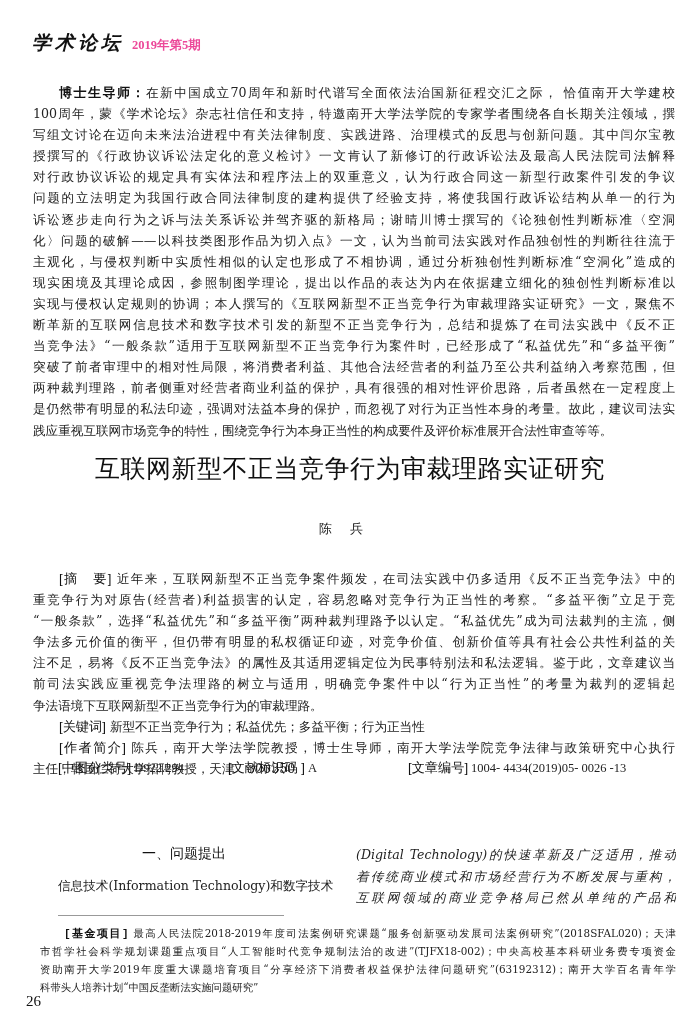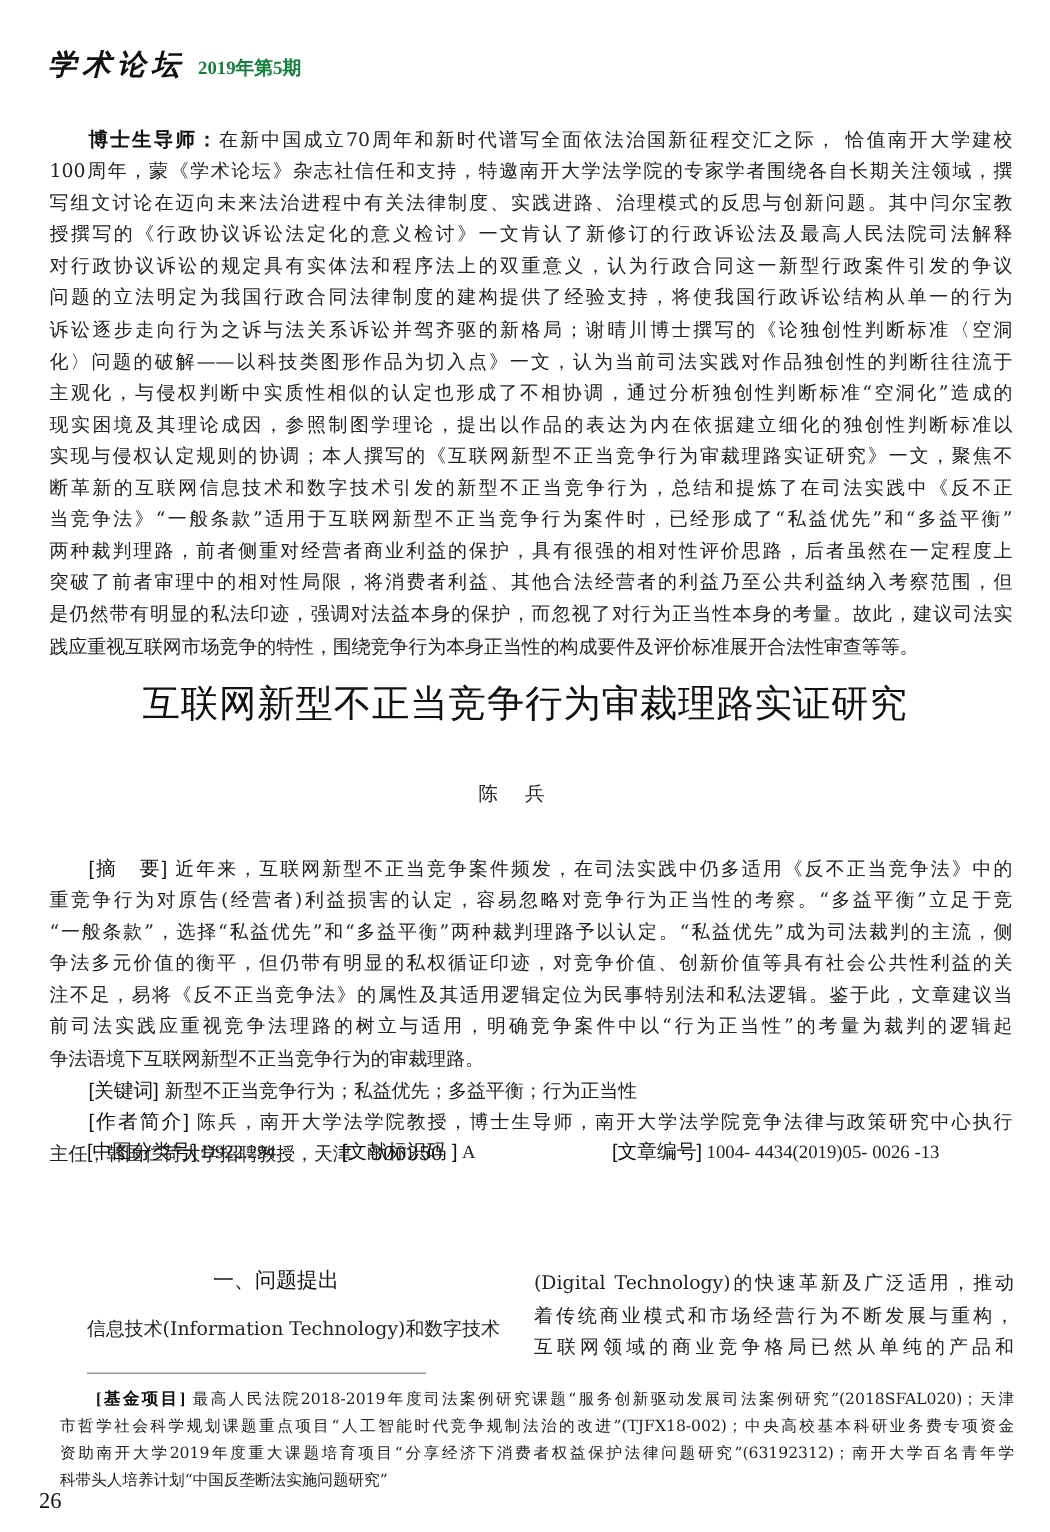--- a/index.html
+++ b/index.html
@@ -3,48 +3,48 @@
 <meta charset="utf-8">
 <style>
   html, body { margin: 0; padding: 0; }
   body {
     width: 700px; height: 1021px; background: #ffffff; position: relative; overflow: hidden;
     font-family: "DejaVu Serif", "Liberation Serif", serif; color: #1a1a1a;
   }
   .abs { position: absolute; }
   .header { left: 32px; top: 30px; height: 26px; display: flex; align-items: baseline; }
   .journal-name { font-family: "DejaVu Serif", serif; font-size: 19px; font-style: italic; font-weight: bold; letter-spacing: 4px; color: #111; }
-  .issue { font-family: "Liberation Serif", serif; font-size: 12.5px; font-weight: bold; margin-left: 8px; color: #15803d; }
+  .issue { font-family: "Liberation Serif", serif; font-size: 12.5px; font-weight: bold; margin-left: 8px; color: #ec4899; }
 
   .para { left: 33px; width: 642px; font-size: 12.6px; line-height: 21.1px; text-align: justify; color: #222; }
   .para .line { display: block; white-space: nowrap; text-align-last: justify; text-align: justify; height: 21.1px; overflow: hidden; }
   .para .line.last { text-align-last: left; }
   .lead { font-family: "Liberation Sans", "DejaVu Sans", sans-serif; font-weight: bold; font-size: 13px; color: #111; }
   .indent { padding-left: 26px; }
 
   .title { left: 0; width: 700px; top: 452px; text-align: center; font-family: "DejaVu Sans", "Liberation Sans", sans-serif; font-size: 25px; letter-spacing: 0.5px; color: #111; }
   .author { left: 0; width: 700px; top: 520px; text-align: center; font-size: 13px; letter-spacing: 18px; color: #222; }
 
   .abstract { top: 568px; }
   .tag { font-family: Liberation Sans, sans-serif; font-size: 13.2px; color: #111; }
 
   .meta-row { left: 58px; top: 759px; width: 620px; display: flex; font-size: 12.5px; color: #222; }
   .meta-row .cell { display: flex; align-items: baseline; }
   .meta-row .val { font-family: "Liberation Serif", serif; margin-left: 3px; }
 
   .section-title { left: 142px; top: 845px; font-family: "DejaVu Sans", "Liberation Sans", sans-serif; font-size: 14px; color: #111; }
   .col-left-text { left: 58px; top: 878px; font-size: 12.6px; color: #222; }
   .col-right { left: 356px; top: 844px; width: 320px; font-size: 12.6px; line-height: 21.5px; color: #222; }
-  .col-right .line { display: block; white-space: nowrap; text-align-last: justify; text-align: justify; height: 21.5px; overflow: hidden; }
+  .col-right .line { display: block; white-space: nowrap; text-align-last: justify; text-align: justify; height: 21.5px; overflow: hidden; font-style: italic; }
 
   .rule { left: 58px; top: 915px; width: 226px; height: 0; border-top: 1px solid #999; }
   .footnote { left: 40px; top: 925px; width: 636px; font-size: 10.4px; line-height: 17.9px; color: #222; }
   .footnote .line { display: block; white-space: nowrap; text-align-last: justify; text-align: justify; height: 17.9px; overflow: hidden; }
   .footnote .line.last { text-align-last: left; }
-  .fn-tag { font-family: Liberation Serif, serif; font-size: 11px; font-weight: bold; color: #111; }
+  .fn-tag { font-family: Liberation Mono, monospace; font-size: 11px; font-weight: bold; color: #111; }
   .page-num { left: 26px; top: 993px; font-family: "Liberation Serif", serif; font-size: 15px; color: #111; }
 </style>
 </head>
 <body>
 
 <div class="abs header">
   <span class="journal-name">学术论坛</span>
   <span class="issue">2019年第5期</span>
 </div>
 
@@ -55,22 +55,22 @@
   <span class="line">授撰写的《行政协议诉讼法定化的意义检讨》一文肯认了新修订的行政诉讼法及最高人民法院司法解释</span>
   <span class="line">对行政协议诉讼的规定具有实体法和程序法上的双重意义，认为行政合同这一新型行政案件引发的争议</span>
   <span class="line">问题的立法明定为我国行政合同法律制度的建构提供了经验支持，将使我国行政诉讼结构从单一的行为</span>
   <span class="line">诉讼逐步走向行为之诉与法关系诉讼并驾齐驱的新格局；谢晴川博士撰写的《论独创性判断标准〈空洞</span>
   <span class="line">化〉问题的破解——以科技类图形作品为切入点》一文，认为当前司法实践对作品独创性的判断往往流于</span>
   <span class="line">主观化，与侵权判断中实质性相似的认定也形成了不相协调，通过分析独创性判断标准“空洞化”造成的</span>
   <span class="line">现实困境及其理论成因，参照制图学理论，提出以作品的表达为内在依据建立细化的独创性判断标准以</span>
   <span class="line">实现与侵权认定规则的协调；本人撰写的《互联网新型不正当竞争行为审裁理路实证研究》一文，聚焦不</span>
   <span class="line">断革新的互联网信息技术和数字技术引发的新型不正当竞争行为，总结和提炼了在司法实践中《反不正</span>
   <span class="line">当竞争法》“一般条款”适用于互联网新型不正当竞争行为案件时，已经形成了“私益优先”和“多益平衡”</span>
+  <span class="line">突破了前者审理中的相对性局限，将消费者利益、其他合法经营者的利益乃至公共利益纳入考察范围，但</span>
   <span class="line">两种裁判理路，前者侧重对经营者商业利益的保护，具有很强的相对性评价思路，后者虽然在一定程度上</span>
-  <span class="line">突破了前者审理中的相对性局限，将消费者利益、其他合法经营者的利益乃至公共利益纳入考察范围，但</span>
   <span class="line">是仍然带有明显的私法印迹，强调对法益本身的保护，而忽视了对行为正当性本身的考量。故此，建议司法实</span>
   <span class="line last">践应重视互联网市场竞争的特性，围绕竞争行为本身正当性的构成要件及评价标准展开合法性审查等等。</span>
 </div>
 
 <div class="abs title">互联网新型不正当竞争行为审裁理路实证研究</div>
 <div class="abs author">陈兵</div>
 
 <div class="abs para abstract">
   <span class="line indent"><span class="tag">[摘　要]</span> <span>近年来，互联网新型不正当竞争案件频发，在司法实践中仍多适用《反不正当竞争法》中的</span></span>
   <span class="line">重竞争行为对原告(经营者)利益损害的认定，容易忽略对竞争行为正当性的考察。“多益平衡”立足于竞</span>

